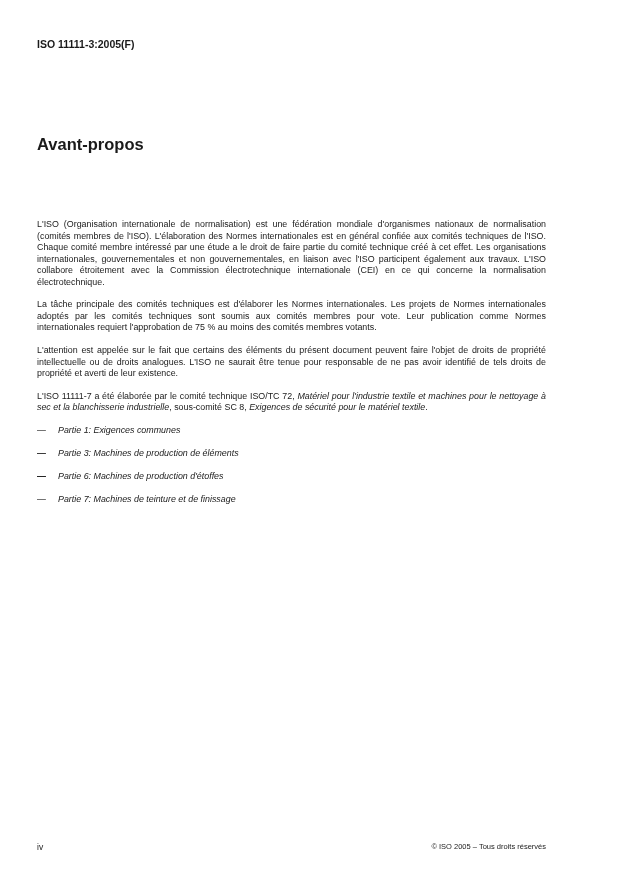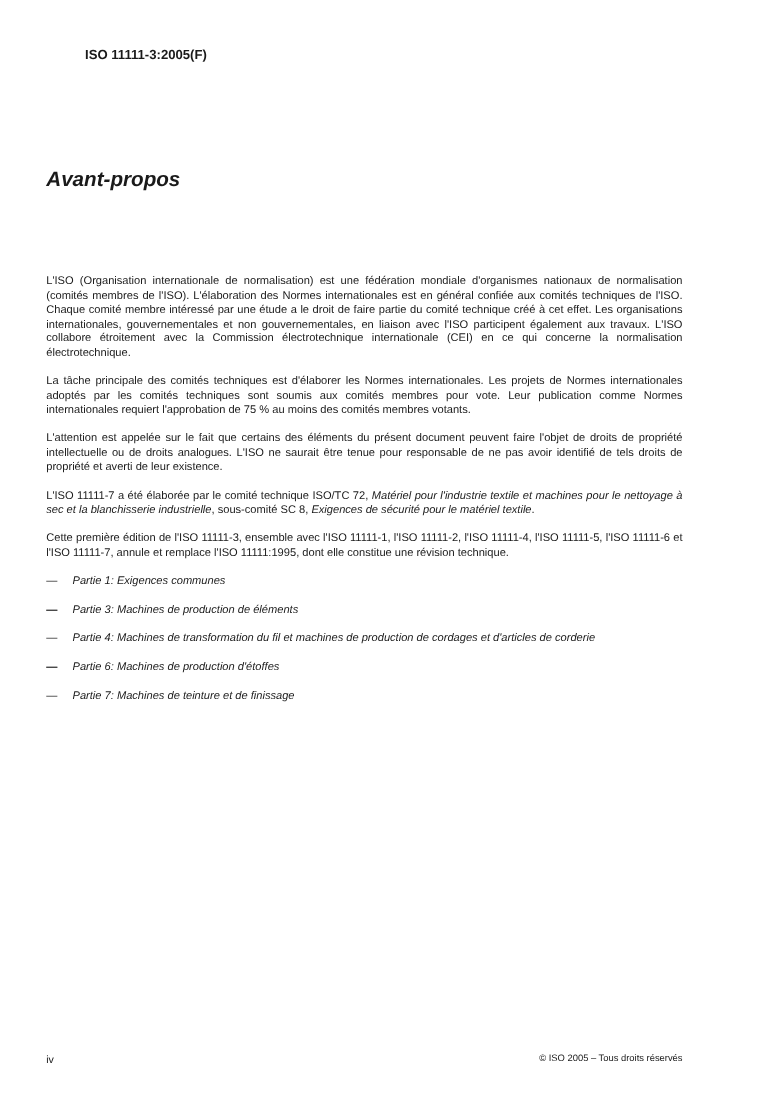--- a/index.html
+++ b/index.html
@@ -1,19 +1,19 @@
 <!DOCTYPE html>
 <html><head>
 <meta charset="utf-8">
 <style>
   html, body { margin: 0; padding: 0; background: #ffffff; }
   body { width: 619px; height: 877px; position: relative; overflow: hidden;
          font-family: "Liberation Sans", sans-serif; color: #1a1a1a; }
-  .page-header { position: absolute; left: 37px; top: 38px; font-size: 10.5px; font-weight: bold; margin-left: 31px; }
-  .title { position: absolute; left: 37px; top: 135px; font-size: 16.5px; font-weight: bold; margin: 0; font-style: italic; }
+  .page-header { position: absolute; left: 37px; top: 38px; font-size: 10.5px; font-weight: bold; }
+  .title { position: absolute; left: 37px; top: 135px; font-size: 16.5px; font-weight: bold; margin: 0; }
   .body { position: absolute; left: 37px; top: 172px; width: 509px; font-size: 8.9px; line-height: 11.5px; margin-top: 47px; }
   .body p { margin: 0 0 11.3px 0; text-align: justify; }
   .parts { list-style: none; margin: 0; padding: 0; }
   .parts li { position: relative; padding-left: 21px; margin-bottom: 11.3px; font-style: italic; text-align: justify; }
   .parts li .dash { position: absolute; left: 0; top: 0; font-style: normal; }
   i { font-style: italic; }
   .footer-left { position: absolute; left: 37px; top: 842px; font-size: 8.5px; }
   .footer-right { position: absolute; right: 73px; top: 842px; font-size: 7.5px; text-align: center; }
 </style>
 </head>
@@ -21,27 +21,26 @@
 
 <div class="page-header">ISO 11111-3:2005(F)</div>
 
 <h1 class="title">Avant-propos</h1>
 
 <div class="body">
   <p>L'ISO (Organisation internationale de normalisation) est une fédération mondiale d'organismes nationaux de normalisation (comités membres de l'ISO). L'élaboration des Normes internationales est en général confiée aux comités techniques de l'ISO. Chaque comité membre intéressé par une étude a le droit de faire partie du comité technique créé à cet effet. Les organisations internationales, gouvernementales et non gouvernementales, en liaison avec l'ISO participent également aux travaux. L'ISO collabore étroitement avec la Commission électrotechnique internationale (CEI) en ce qui concerne la normalisation électrotechnique.</p>
   <p>La tâche principale des comités techniques est d'élaborer les Normes internationales. Les projets de Normes internationales adoptés par les comités techniques sont soumis aux comités membres pour vote. Leur publication comme Normes internationales requiert l'approbation de 75 % au moins des comités membres votants.</p>
   <p>L'attention est appelée sur le fait que certains des éléments du présent document peuvent faire l'objet de droits de propriété intellectuelle ou de droits analogues. L'ISO ne saurait être tenue pour responsable de ne pas avoir identifié de tels droits de propriété et averti de leur existence.</p>
   <p><span>L'ISO 11111-7 a été élaborée par le comité technique ISO/TC 72, </span><i>Matériel pour l'industrie textile et machines pour le nettoyage à sec et la blanchisserie industrielle</i><span>, sous-comité SC 8, </span><i>Exigences de sécurité pour le matériel textile</i><span>.</span></p>
-  <p>Cette première édition de l'ISO 11111-3, ensemble avec l'ISO 11111-1, l'ISO 11111-2, l'ISO 11111-4, l'ISO 11111-5, l'ISO 11111-6 et l'ISO 11111-7, annule et remplace l'ISO 11111:1995, dont elle constitue une révision technique.</p>
 
   <ul class="parts">
     <li><span class="dash">—</span><span>Partie 1: Exigences communes</span></li>
     <li><span class="dash">—</span></li>
     <li><span class="dash">—</span><span>Partie 3: Machines de production de éléments</span></li>
-    <li><span class="dash">—</span><span>Partie 4: Machines de transformation du fil et machines de production de cordages et d'articles de corderie</span></li>
+    <li><span class="dash">—</span></li>
     <li><span class="dash">—</span></li>
     <li><span class="dash">—</span><span>Partie 6: Machines de production d'étoffes</span></li>
     <li><span class="dash">—</span><span>Partie 7: Machines de teinture et de finissage</span></li>
   </ul>
 </div>
 
 <div class="footer-left">iv</div>
 <div class="footer-right">© ISO 2005 – Tous droits réservés</div>
 
 </body></html>

